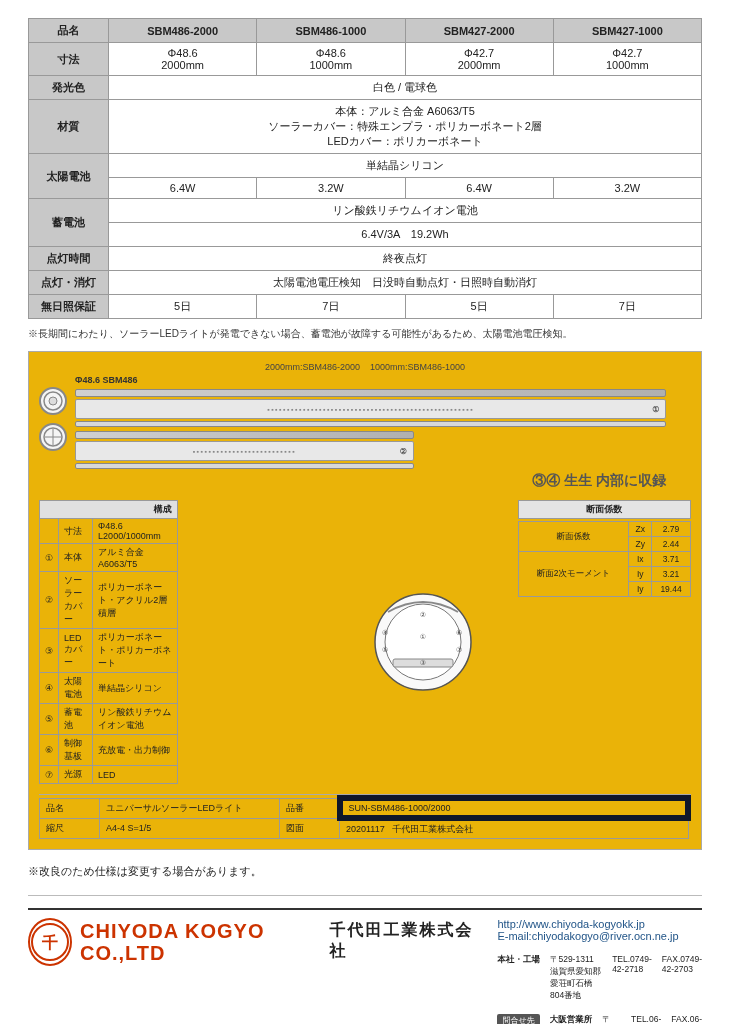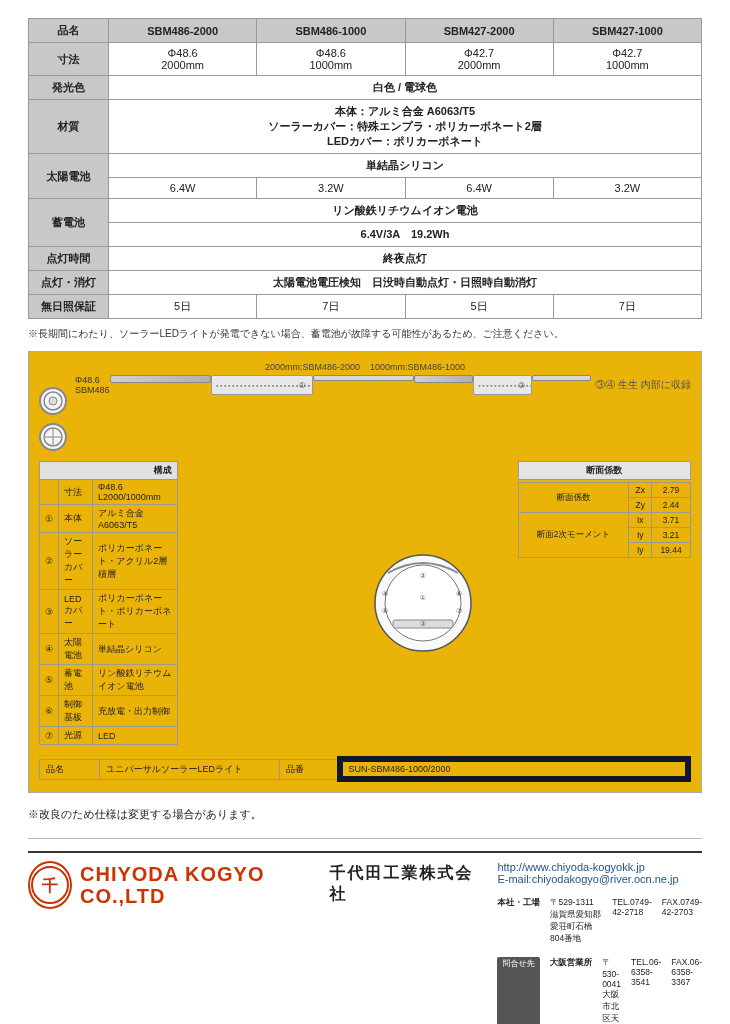--- a/index.html
+++ b/index.html
@@ -33,21 +33,20 @@
       font-weight: bold;
     }
     .spec-table td.row-header {
       background: #c8c8c8;
       font-weight: bold;
       text-align: center;
       width: 80px;
     }
     .spec-table td.span-all {
       text-align: center;
-      font-weight: bold;
     }
     .note-text {
       font-size: 10px;
       color: #333;
       margin-bottom: 10px;
       margin-top: 3px;
     }
 
     
     .diagram-box {
@@ -252,21 +251,21 @@
       <tr>
         <td class="row-header">無日照保証</td>
         <td>5日</td>
         <td>7日</td>
         <td>5日</td>
         <td>7日</td>
       </tr>
     </tbody>
   </table>
 
-  <p class="note-text">※長期間にわたり、ソーラーLEDライトが発電できない場合、蓄電池が故障する可能性があるため、ご注意ください。</p>
+  <p class="note-text">※長期間にわたり、ソーラーLEDライトが発電できない場合、蓄電池が故障する可能性があるため、太陽電池電圧検知。</p>
 
   <div class="diagram-box">
 
     <div style="text-align:center; font-size:9px; color:#444; margin-bottom:3px;">
       <span>2000mm:SBM486-2000</span>
       &nbsp;&nbsp;
       <span>1000mm:SBM486-1000</span>
     </div>
     <div style="display:flex; align-items:flex-start; width:100%;">
 
@@ -279,21 +278,21 @@
         </div>
         <div class="circle-icon">
           <svg width="22" height="22" viewBox="0 0 22 22">
             <circle cx="11" cy="11" r="9" stroke="#888" stroke-width="1.5" fill="#f5f5f5"></circle>
             <line x1="11" y1="3" x2="11" y2="19" stroke="#888" stroke-width="1"></line>
             <line x1="3" y1="11" x2="19" y2="11" stroke="#888" stroke-width="1"></line>
           </svg>
         </div>
       </div>
 
-      <div style="flex:1; display:flex; ">
+      <div style="flex:1; display:flex; flex-direction:column;font-weight:bold;">
         <div style="font-size:9px; color:#333; margin-bottom:4px;">Φ48.6 SBM486</div>
 
         <div style="width:96%; height:8px; background: linear-gradient(to right,#d0d0d0,#b0b0b0); border:1px solid #888; border-radius:2px; margin-bottom:2px;"></div>
 
         <div style="width:96%; height:20px; background:#e8e8e8; border:1px solid #999; border-radius:2px; display:flex; align-items:center; overflow:hidden; margin-bottom:2px; position:relative;">
           <div style="display:flex; flex:1; justify-content:space-around; align-items:center; padding:0 4px;">
             <span style="font-size:7px; color:#888; letter-spacing:1.5px;">▪▪▪▪▪▪▪▪▪▪▪▪▪▪▪▪▪▪▪▪▪▪▪▪▪▪▪▪▪▪▪▪▪▪▪▪▪▪▪▪▪▪▪▪▪▪▪▪▪▪▪▪</span>
           </div>
           <span style="position:absolute; right:6px; font-size:8px; color:#555;">① </span>
         </div>
@@ -301,21 +300,21 @@
         <div style="width:96%; height:6px; background:#d8d8d8; border:1px solid #888; border-radius:2px; margin-bottom:4px;"></div>
 
         <div style="width:55%; height:8px; background: linear-gradient(to right,#d0d0d0,#b0b0b0); border:1px solid #888; border-radius:2px; margin-bottom:2px;"></div>
         <div style="width:55%; height:20px; background:#e8e8e8; border:1px solid #999; border-radius:2px; display:flex; align-items:center; overflow:hidden; margin-bottom:2px; position:relative;">
           <div style="display:flex; flex:1; justify-content:space-around; align-items:center; padding:0 4px;">
             <span style="font-size:7px; color:#888; letter-spacing:1.5px;">▪▪▪▪▪▪▪▪▪▪▪▪▪▪▪▪▪▪▪▪▪▪▪▪▪▪</span>
           </div>
           <span style="position:absolute; right:6px; font-size:8px; color:#555;">②</span>
         </div>
         <div style="width:55%; height:6px; background:#d8d8d8; border:1px solid #888; border-radius:2px;"></div>
-        <div style="font-size:10px; color:#555; margin-top:3px; text-align:right; width:96%;">③④ 生生 内部に収録</div>
+        <div style="font-size:14px; color:#555; margin-top:3px; text-align:right; width:96%;">③④ 生生 内部に収録</div>
       </div>
     </div>
 
     <div style="display:flex; gap:8px; margin-top:10px; width:100%;">
 
       <div style="flex:2;">
         <table class="diagram-parts-table">
           <thead>
             <tr>
               <th colspan="3">構成</th>
@@ -420,20 +419,30 @@
     </div>
 
     <div style="border-top:1px solid #aaa; margin-top:10px; display:flex; font-size:9px;">
       <table style="width:100%; border-collapse:collapse; font-size:9px;">
         <tbody>
             <tr>
           <td style="border:1px solid #999; padding:2px 6px; width:60px;">品名</td>
           <td style="border:1px solid #999; padding:2px 6px; width:180px;">ユニバーサルソーラーLEDライト</td>
           <td style="border:1px solid #999; padding:2px 6px; width:60px;">品番</td>
           <td style="border:6px solid #0f172a; padding:2px 6px;">SUN-SBM486-1000/2000</td>
+        </tr>
+        <tr>
+          <td style="border:1px solid #999; padding:2px 6px;">縮尺</td>
+          <td style="border:1px solid #999; padding:2px 6px;">A4-4 S=1/5</td>
+          <td style="border:1px solid #999; padding:2px 6px;">図面</td>
+          <td style="border:1px solid #999; padding:2px 6px;">
+            <span>20201117</span>
+            &nbsp;
+            <span>千代田工業株式会社</span>
+          </td>
         </tr>
       </tbody>
         </table>
     </div>
   </div>
 
   <p class="bottom-note">※改良のため仕様は変更する場合があります。</p>
 
   <hr class="divider">
 

